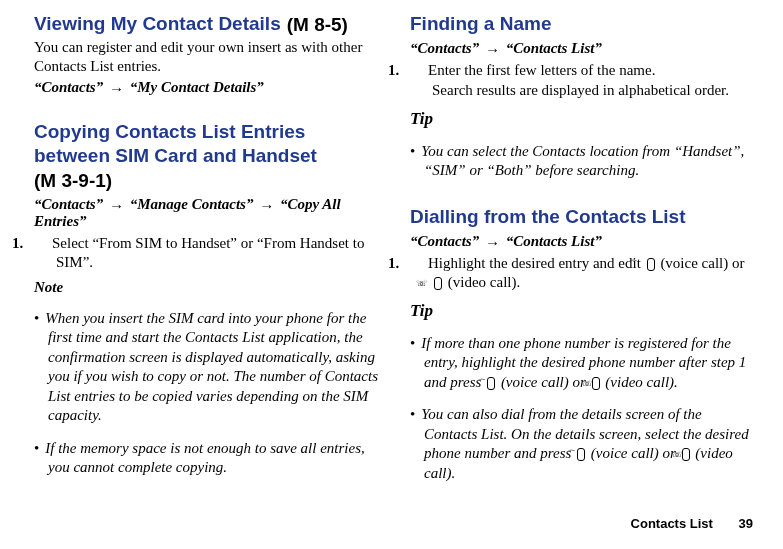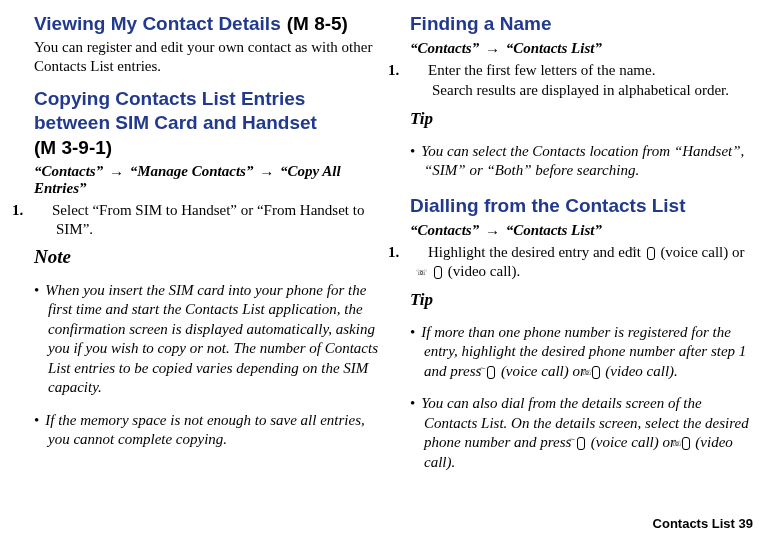--- a/index.html
+++ b/index.html
@@ -1,57 +1,62 @@
 <!DOCTYPE html>
 <html><head>
 <meta charset="utf-8">
 <style>
   html,body{margin:0;padding:0}
   body{width:783px;height:549px;background:#fff;
        font-family:"Times New Roman",Times,serif;
        color:#000;position:relative}
   .page{display:flex;padding:12px 24px 0 34px;gap:30px}
   .col{width:346px}
-  .h-row{display:flex;align-items:center;gap:6px;margin:0 0 2px 0}
+  .h-row{display:flex;align-items:flex-end;gap:6px;margin:0 0 2px 0}
   .h1{font-family:Arial,Helvetica,sans-serif;font-weight:700;
       font-size:19px;color:#223a8d;line-height:1.25}
   .hM{font-family:Liberation Sans, sans-serif;font-weight:700;
       font-size:19px;color:#000}
   .body{font-size:15px;line-height:1.25}
   .path{font-style:italic;font-weight:700;font-size:15px;margin:4px 0 4px 0}
   .arr{font-style:normal;font-weight:400;padding:0 2px}
   .ol{margin:2px 0 6px 0}
   .oln{font-weight:700;display:inline-block;width:18px}
   .oli{padding-left:22px;text-indent:-22px;font-size:15px;line-height:1.3}
-  .note-h{font-weight:700;font-style:italic;font-size:19px;margin-top:6px}
+  .note-h{font-weight:700;font-style:italic;font-size:15px;margin-top:6px}
   .tip-h{font-weight:700;font-style:italic;font-size:17px;margin-top:8px}
   .bul{padding-left:14px;text-indent:-14px;font-size:15px;
        font-style:italic;line-height:1.3;margin:13px 0}
   .bul .dot{font-style:normal;padding-right:6px}
   .key{display:inline-block;border:1px solid #000;border-radius:3px;
        font-style:normal;font-family:Arial,sans-serif;font-size:9px;
        padding:0 3px;line-height:11px;vertical-align:1px;margin:0 2px}
-  .sp-top{margin-top:12px}
+  .sp-top{margin-top:24px}
   .footer{position:absolute;bottom:18px;right:30px;
           font-family:Arial,Helvetica,sans-serif;font-weight:700;
           font-size:13px}
-  .footer .pg{}
+  .footer .pg{margin-left:22px}
   .sub{font-size:15px;padding-left:22px;line-height:1.3;margin-top:1px}
 </style>
 </head>
 <body>
 
 <div class="page">
 
   <div class="col">
     <div class="h-row">
       <span class="h1">Viewing My Contact Details</span>
       <span class="hM">(M 8-5)</span>
     </div>
-    <div class="body">You can register and edit your own contact as with other Contacts List entries.</div>
+    <div class="body">You can register and edit your own insert as with other Contacts List entries.</div>
+    <div class="path">
+      <span>“Contacts”</span>
+      <span class="arr">→</span>
+      <span>“My Contact Details”</span>
+    </div>
 
     <div class="h1 sp-top">Copying Contacts List Entries between SIM Card and Handset</div>
     <div class="hM" style="margin-top:2px">(M 3-9-1)</div>
     <div class="path">
       <span>“Contacts”</span>
       <span class="arr">→</span>
       <span>“Manage Contacts”</span>
       <span class="arr">→</span>
       <span>“Copy All Entries”</span>
     </div>

